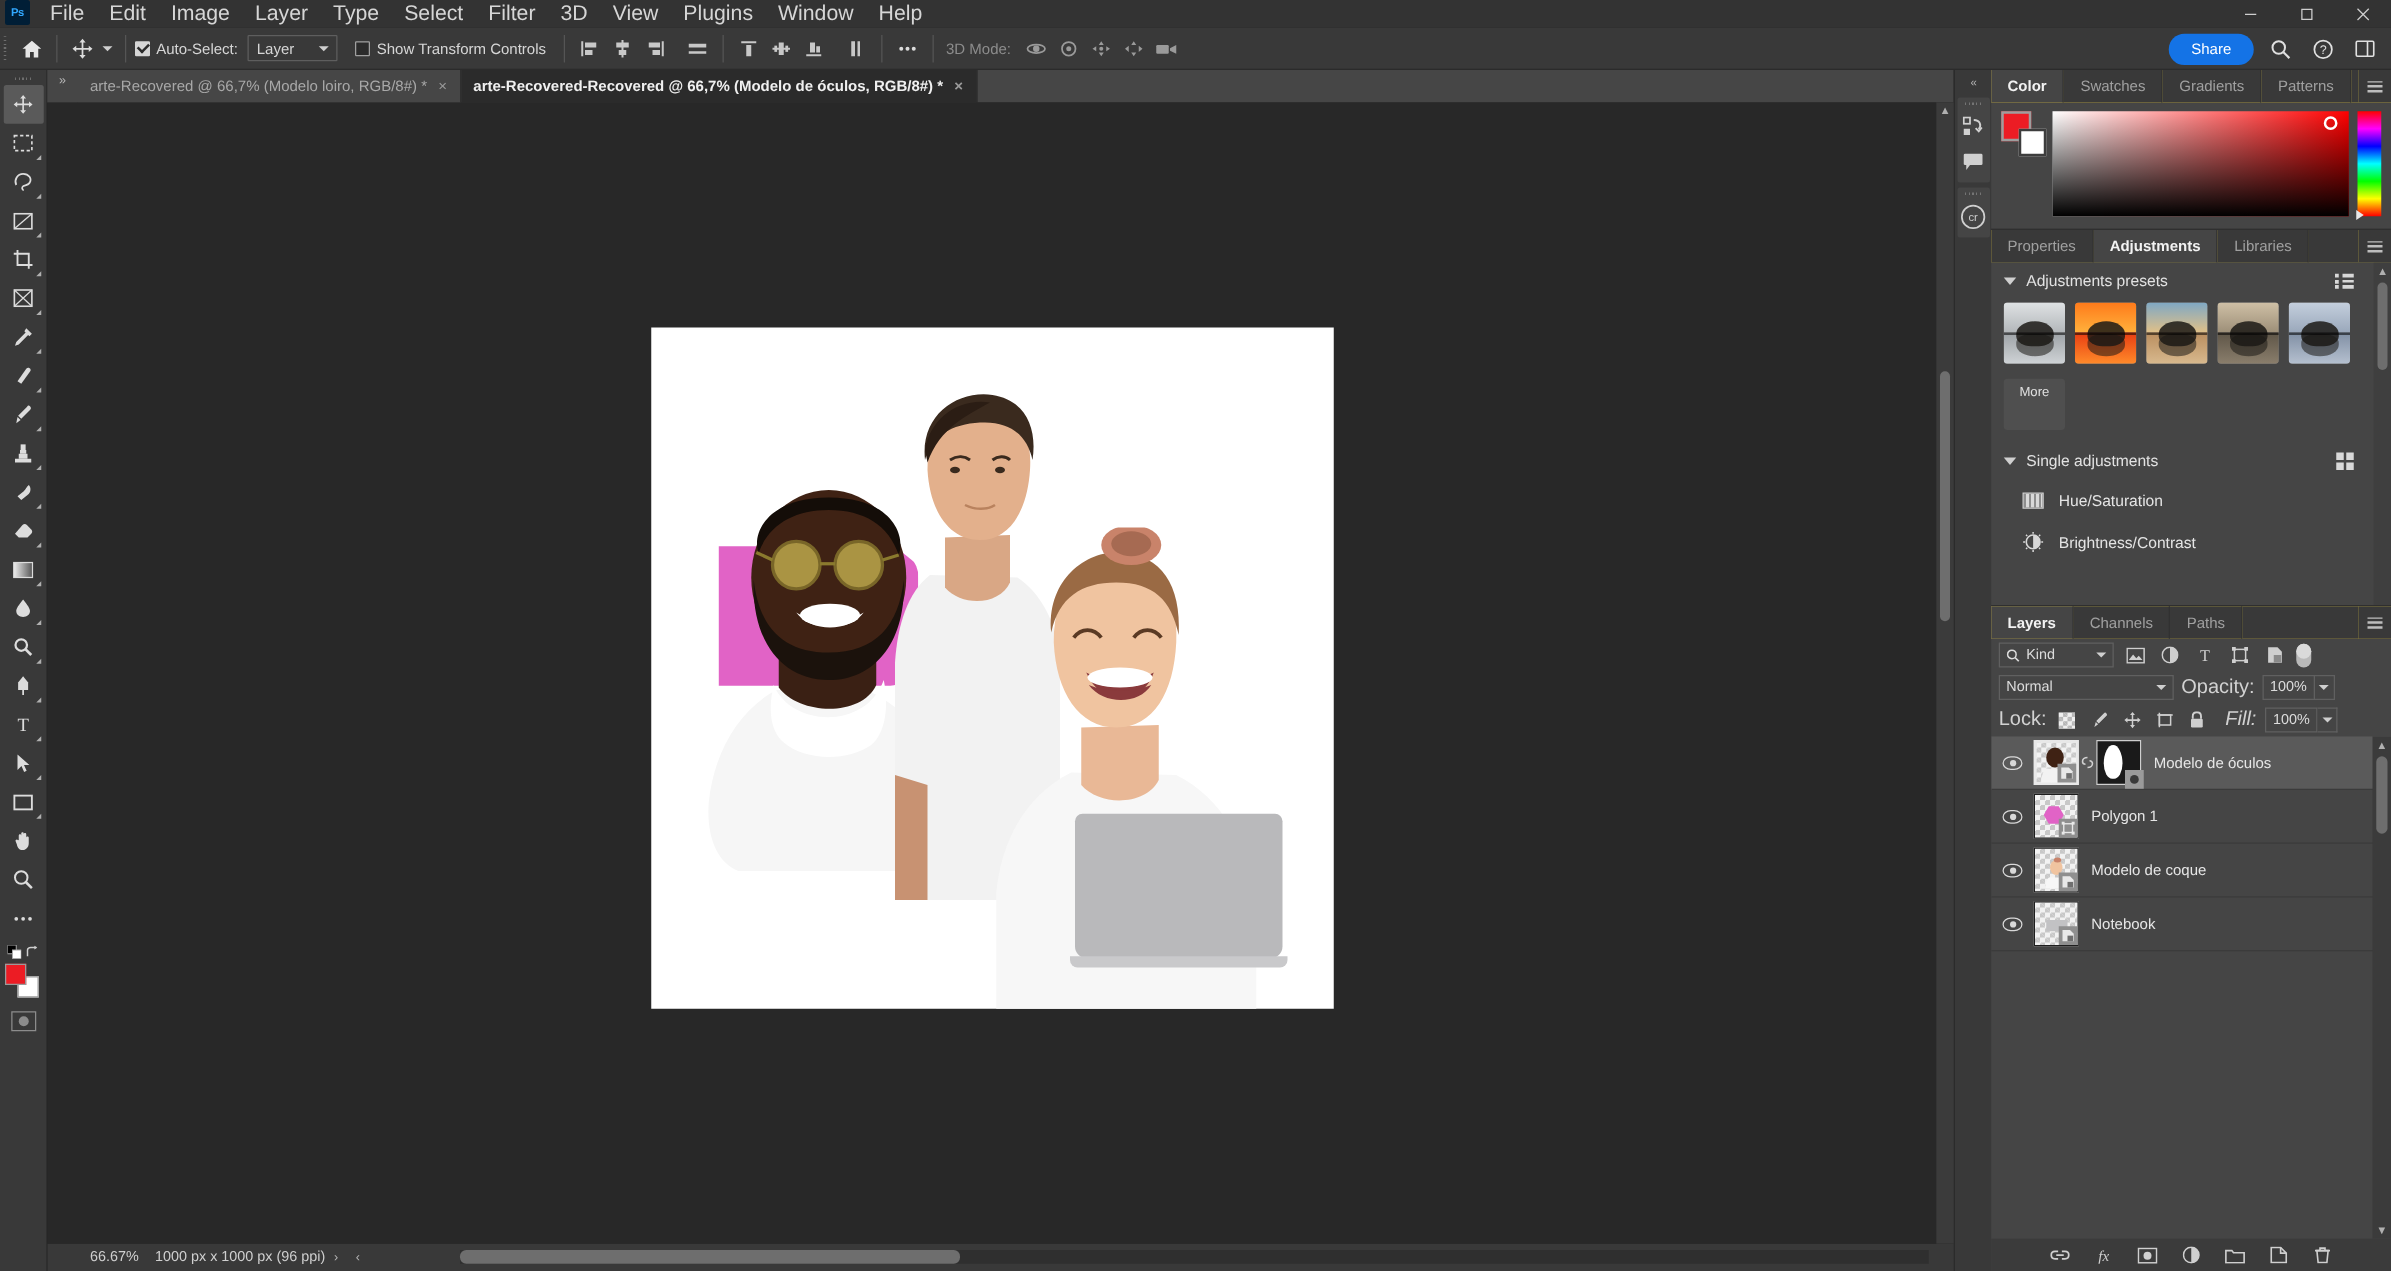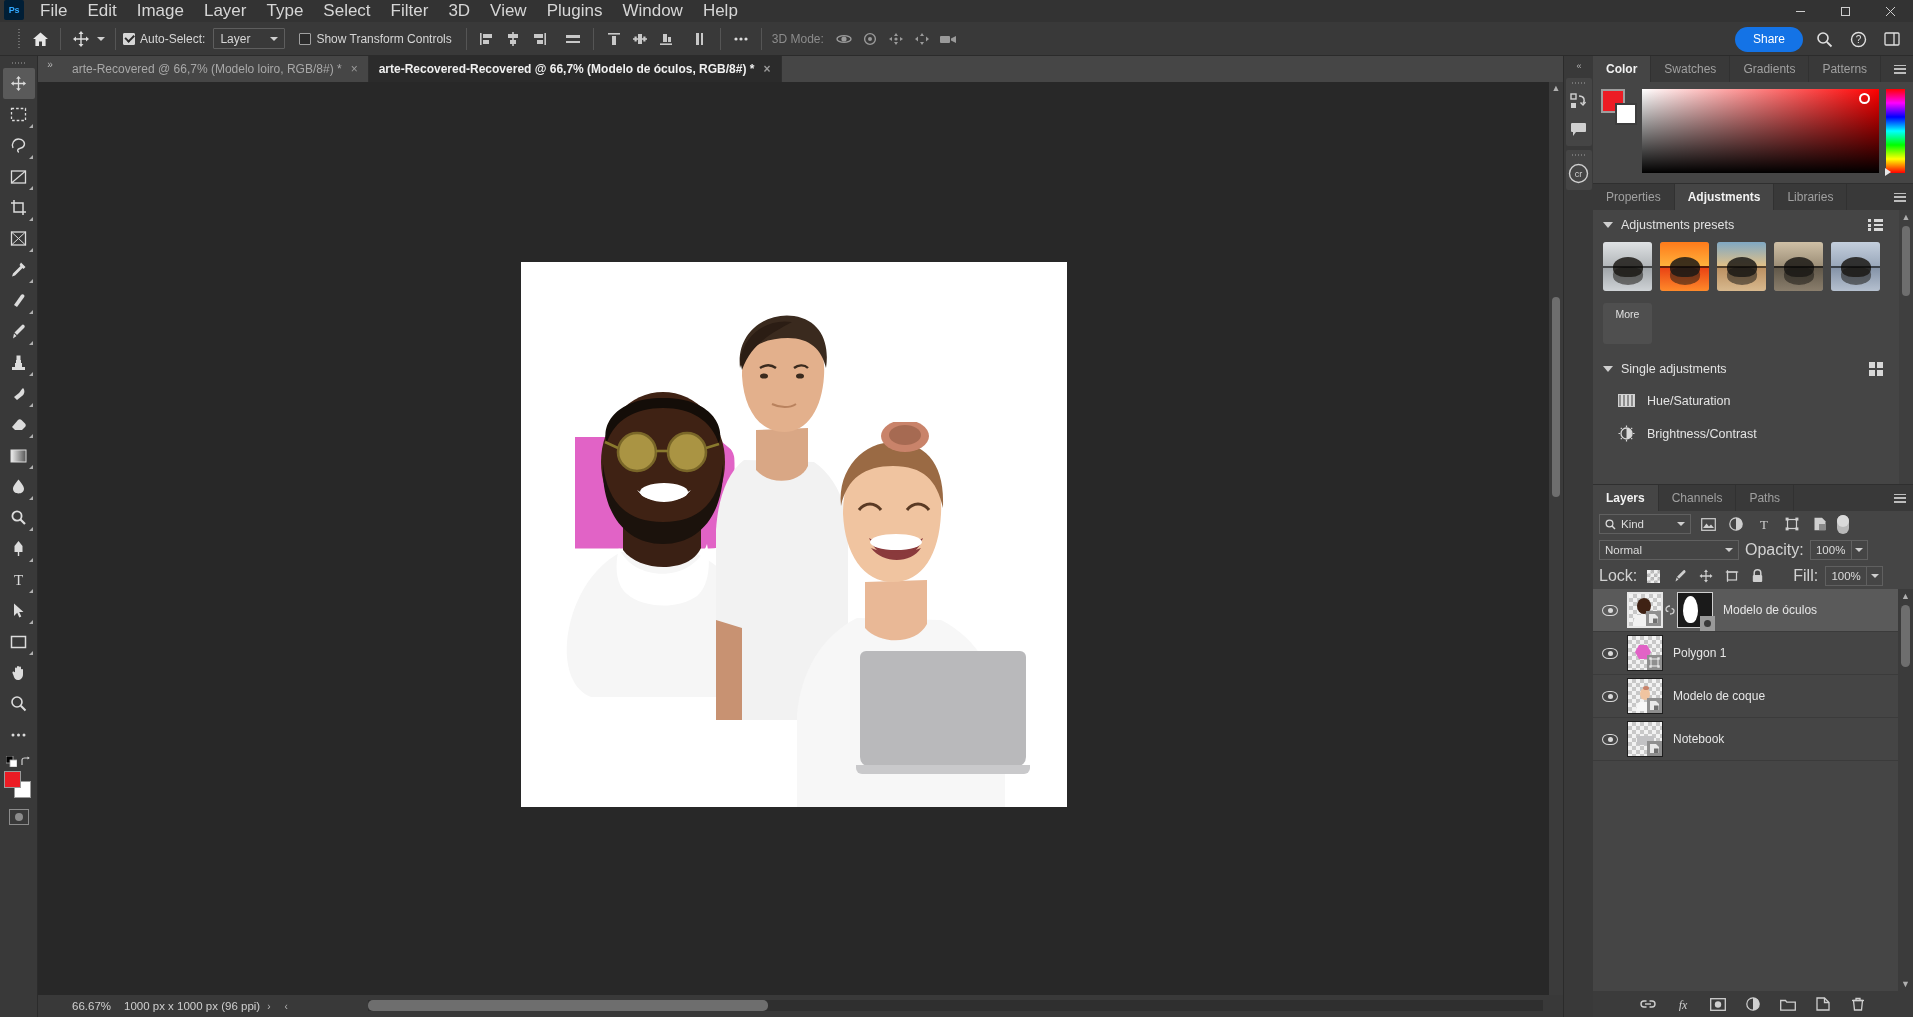--- a/index.html
+++ b/index.html
@@ -28,21 +28,21 @@
   }
   .win-ctl { position: absolute; right: 0; top: 0; display: flex; height: 22px; }
   .win-btn {
     width: 45px; height: 22px; display: flex; align-items: center; justify-content: center;
     color: #cfcfcf; font-size: 11px;
   }
 
   
   .optionsbar {
     height: 34px; background: #393939; display: flex; align-items: center;
-    flex: 0 0 34px; border-bottom: 1px solid #2b2b2b; position: relative; padding-left: 15px;
+    flex: 0 0 34px; border-bottom: 1px solid #2b2b2b; position: relative;
   }
   .grip { width: 8px; height: 34px; display: flex; align-items: center; justify-content: center; }
   .grip::before {
     content: ""; width: 2px; height: 20px;
     background: repeating-linear-gradient(to bottom,#6e6e6e 0 1px,transparent 1px 3px);
   }
   .opt-sep { width: 1px; height: 22px; background: #555; margin: 0 7px; }
   .opt-icon {
     width: 26px; height: 26px; display: flex; align-items: center; justify-content: center;
     color: #d6d6d6; border-radius: 2px;
@@ -1092,21 +1092,21 @@
                     <line x1="0.8" y1="3" x2="13.2" y2="3" stroke="#cfcfcf" stroke-width="1.2"></line>
                     <line x1="2.5" y1="1.2" x2="2.5" y2="12.8" stroke="#cfcfcf" stroke-width="1.2"></line>
                   </svg>
               </span>
               <span class="lk">
                 <svg width="13" height="14" viewBox="0 0 13 14">
                     <path d="M3.2 6 L3.2 4 C3.2 1.8 4.7 0.8 6.5 0.8 C8.3 0.8 9.8 1.8 9.8 4 L9.8 6" fill="none" stroke="#cfcfcf" stroke-width="1.5"></path>
                     <rect x="1.8" y="6" width="9.4" height="7" rx="1" fill="#cfcfcf"></rect>
                   </svg>
               </span>
-              <span class="lbl" style="margin-left:19px;">Fill:</span>
+              <span class="lbl" style="margin-left:6px;font-style:italic;">Fill:</span>
               <div style="display:flex;">
                 <span class="num-field">100%</span>
                 <span class="num-chev">
                     <span class="chev"></span>
                   </span>
               </div>
             </div>
 
             <div class="layer-list">
 

